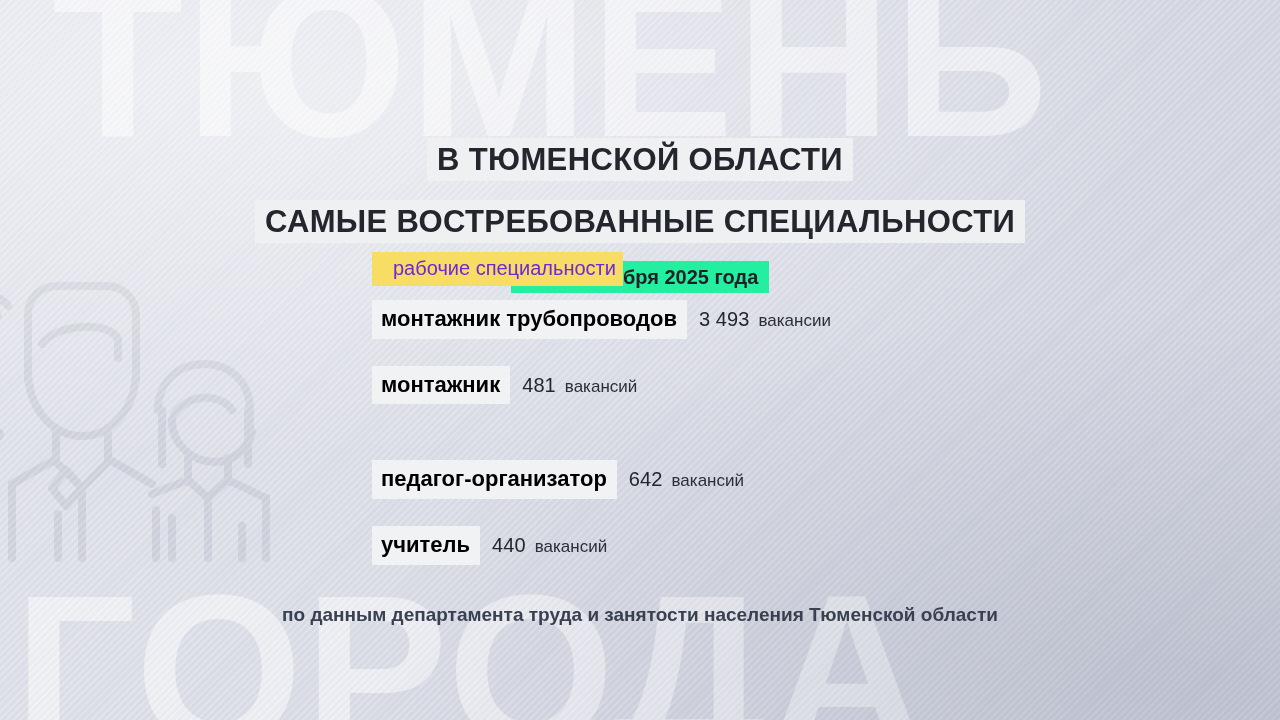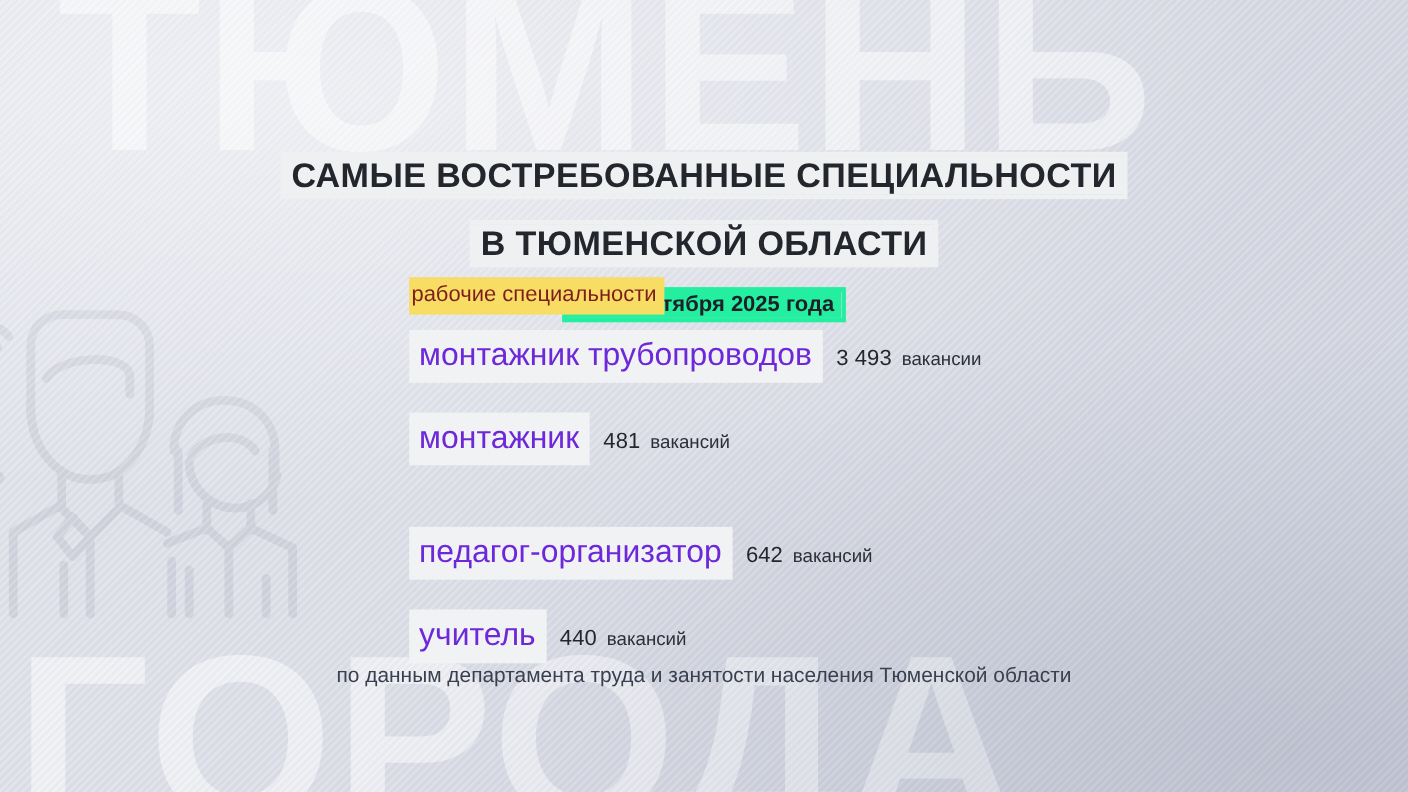--- a/index.html
+++ b/index.html
@@ -134,40 +134,40 @@
     top: 252px;
     width: 760px;
   }
   .group + .group { margin-top: 56px; }
 
   .group-label {
     display: inline-block;
     font-size: 20px;
     font-weight: 400;
     line-height: 1.45;
-    color: #7f1d1d;
+    color: #6d28d9;
     background: #f7dd63;
-    padding: 2px 7px 3px 2px;
+    padding: 2px 7px 3px 21px;
     margin-left: 0;
   }
 
   .rows { margin-top: 14px; }
   .row {
     display: flex;
     align-items: baseline;
     gap: 0;
     margin-bottom: 14px;
   }
   .row:last-child { margin-bottom: 0; margin-top: 27px; }
 
   .row-name {
-    font-size: 29px;
-    font-weight: 400;
+    font-size: 22px;
+    font-weight: 700;
     line-height: 1.35;
-    color: #6d28d9;
+    color: #000000;
     background: #f1f2f4;
     padding: 4px 10px 5px 9px;
     white-space: nowrap;
   }
   .row-value {
     font-size: 20px;
     font-weight: 400;
     letter-spacing: .005em;
     color: #23262d;
     margin-left: 12px;
@@ -182,21 +182,21 @@
   }
 
   
   .footer {
     position: absolute;
     top: 602px;
     left: 0;
     width: 1280px;
     text-align: center;
     font-size: 19px;
-    font-weight: 400;
+    font-weight: 700;
     line-height: 1.4;
     color: #394050;
   }
 </style>
 </head>
 <body>
 
 <div class="stage">
 
   <div class="wm wm-top">ТЮМЕНЬ</div>
@@ -240,24 +240,24 @@
       <path d="M206 260 L206 300"></path>
       <path d="M300 240 L300 300"></path>
       <path d="M276 268 L276 300"></path>
     </svg>
   </div>
 
   <div class="content">
 
     <div class="title-block">
       <h1 class="title-line">
-        <span>САМЫЕ ВОСТРЕБОВАННЫЕ СПЕЦИАЛЬНОСТИ</span>
+        <span>В ТЮМЕНСКОЙ ОБЛАСТИ</span>
       </h1>
       <h1 class="title-line">
-        <span>В ТЮМЕНСКОЙ ОБЛАСТИ</span>
+        <span>САМЫЕ ВОСТРЕБОВАННЫЕ СПЕЦИАЛЬНОСТИ</span>
       </h1>
       <div class="subtitle">
         <span>на 1 сентября 2025 года</span>
       </div>
     </div>
 
     <div class="groups">
 
       <div class="group">
         <div class="group-label">рабочие специальности</div>

